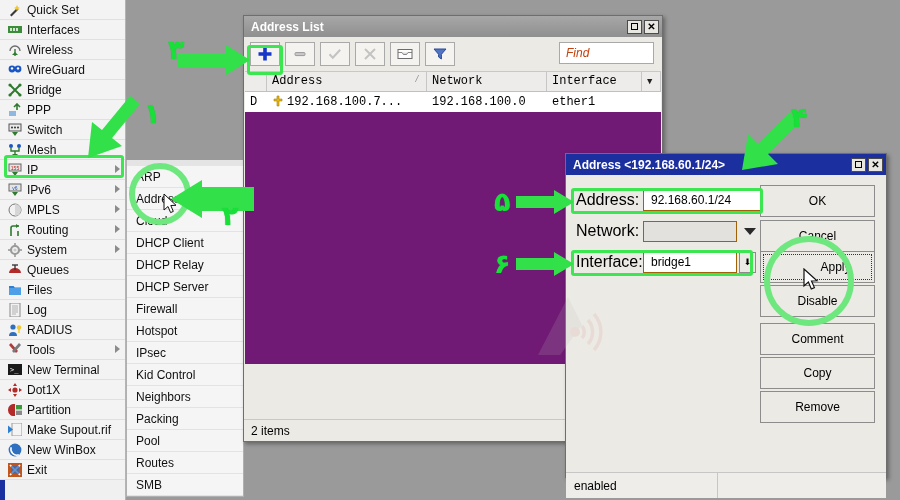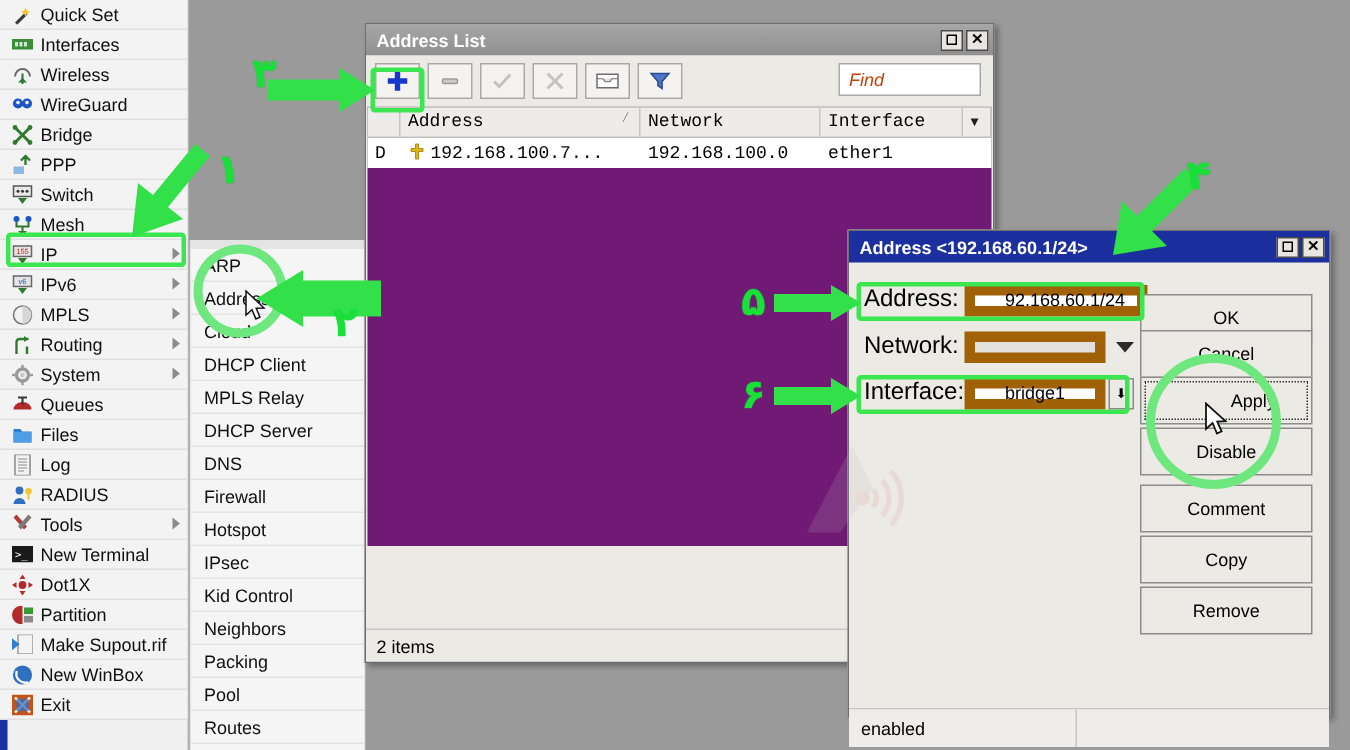--- a/index.html
+++ b/index.html
@@ -105,22 +105,22 @@
     display:flex; align-items:center; padding-left:7px; font-size:12px;
   }
 
   
   #addr-dlg { left:565px; top:153px; width:322px; height:325px; background:#eceae4; }
   #addr-dlg .win-title { background:#1b2f9e; }
   #dlg-body { position:relative; height:100%; }
   .field-row { position:absolute; display:flex; align-items:center; height:22px; }
   .f-label { font-size:16px; text-align:right; white-space:nowrap; }
   .f-input {
-    height:21px; background:#fff; border:7px solid #a16207;
-    display:flex; align-items:center; padding-left:20px; font-size:12px;
+    height:21px; background:#fff; border:1px solid #a16207;
+    display:flex; align-items:center; padding-left:7px; font-size:12px;
   }
   .f-input.disabled { background:#e2e1dd; }
   .combo-arrow {
     width:0; height:0; border-left:6px solid transparent; border-right:6px solid transparent;
     border-top:7px solid #2a2a2a; margin-left:7px;
   }
   .spin-btn {
     width:17px; height:21px; background:#eceae4; border:1px solid #8a8a8a;
     margin-left:2px; display:flex; align-items:center; justify-content:center;
     font-size:9px; cursor:pointer;
@@ -426,27 +426,24 @@
       <div class="sub-item">
         <span>Addresses</span>
       </div>
       <div class="sub-item">
         <span>Cloud</span>
       </div>
       <div class="sub-item">
         <span>DHCP Client</span>
       </div>
       <div class="sub-item">
-        <span>MPLS Relay</span>
+        <span>DHCP Relay</span>
       </div>
       <div class="sub-item">
         <span>DHCP Server</span>
-      </div>
-      <div class="sub-item">
-        <span>DNS</span>
       </div>
       <div class="sub-item">
         <span>Firewall</span>
       </div>
       <div class="sub-item">
         <span>Hotspot</span>
       </div>
       <div class="sub-item">
         <span>IPsec</span>
       </div>
@@ -580,21 +577,21 @@
 
     <div class="field-row" style="left:10px; top:76px;">
       <div class="f-label" style="width:62px;">Interface:</div>
       <div class="f-input" style="width:94px; margin-left:5px;">
         <span>bridge1</span>
       </div>
       <div class="spin-btn">⬇</div>
     </div>
 
     <div id="dlg-buttons">
-        <div class="dbtn" style="top: 21px;">
+        <div class="dbtn" style="top: 10px;">
           <span>OK</span>
         </div>
         <div class="dbtn" style="top: 45px;">
           <span>Cancel</span>
         </div>
         <div class="dbtn focus" style="top: 76px; padding-left: 36px;">
           <span>Apply</span>
         </div>
         <div class="dbtn" style="top: 110px;">
           <span>Disable</span>

